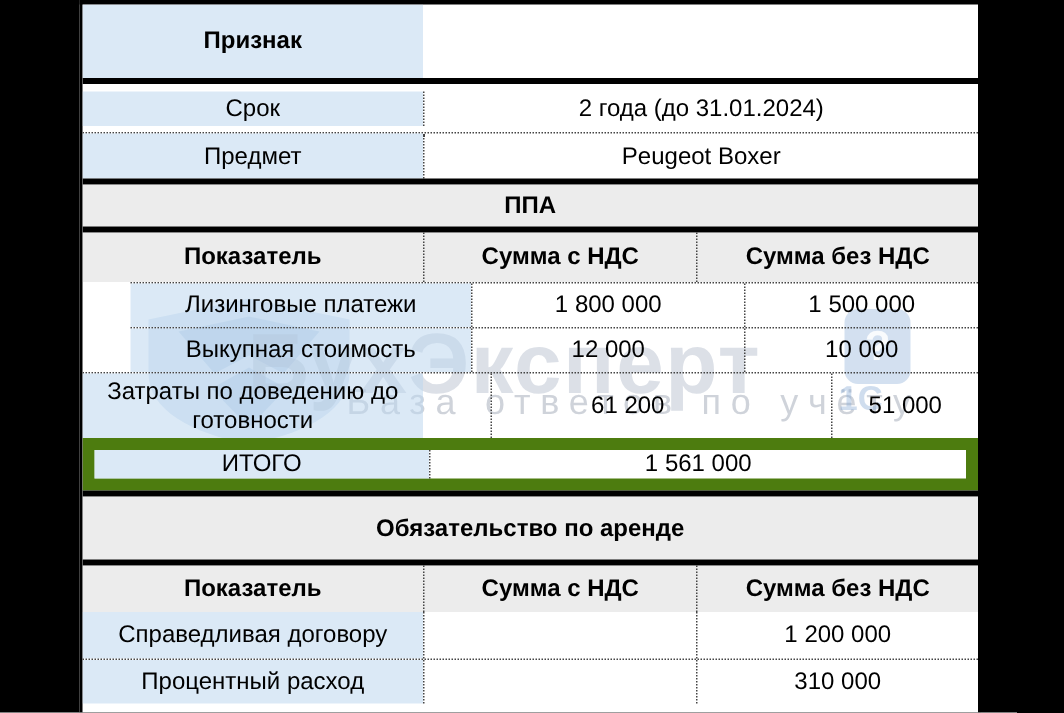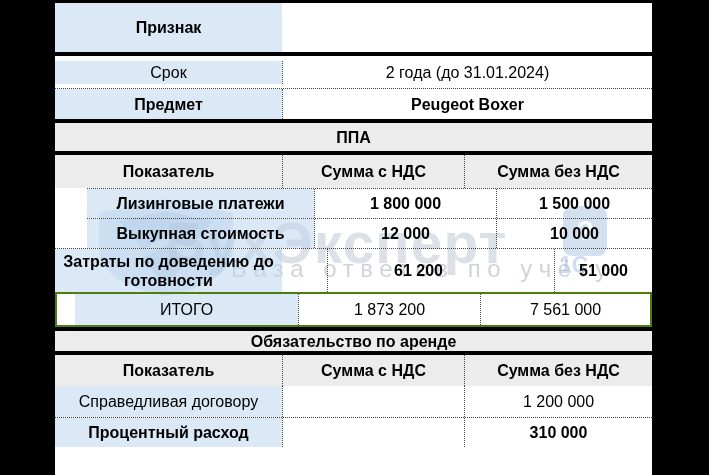--- a/index.html
+++ b/index.html
@@ -46,35 +46,35 @@
   }
   .c1{width:227px;flex:none;}
   .c2{width:182px;flex:none;}
   .c3{flex:1;}
   .cv{flex:1;} 
   .bold{font-weight:bold;}
   .bg-blue{background:rgba(189,215,238,.55);}
   .bg-gray{background:rgba(192,192,192,.30);}
   .div-dot{border-left:1px dotted #444;}
   .div-solid{border-left:3px solid #000;}
-  .dot-top{border-top:1px dotted #444;font-weight:bold;}
+  .dot-top{border-top:1px dotted #444;}
   .hr4{height:4px;background:#000;position:relative;z-index:2;}
   .h-header{height:49px;}
   .h-srok{height:32px;align-items:center;}
   .h-predmet{height:31px;}
   .h-title{height:28px;}
-  .h-title2{height:20px;}
+  .h-title2{height:42px;}
   .h-cols{height:33px;}
   .h-cols2{height:31px;}
   .h-data{height:30px;margin-left:32px;}
   .h-tall{height:44px;gap:45px;}
   .h-sprav{height:31px;}
   .h-last{height:30px;}
   .red{
-    border:2px solid #4d7c0f;height:35px;padding-left:18px;
+    border:8px solid #4d7c0f;height:35px;
   }
   .red .c1{width:223px;}
   .title-cell{flex:1;}
 </style>
 </head>
 <body>
 
 <div class="table-wrap">
 
   <svg class="wm wm-shield" viewBox="0 0 142 100">
@@ -129,22 +129,21 @@
   </div>
 
   <div class="row h-tall dot-top">
     <div class="cell c1 bg-blue">Затраты по доведению до готовности</div>
     <div class="cell c2 div-dot">61 200</div>
     <div class="cell c3 div-dot">51 000</div>
   </div>
 
   <div class="row red">
     <div class="cell c1 bg-blue">ИТОГО</div>
-    <div class="cell c2 div-dot">1 873 200</div>
-    <div class="cell c3 div-dot">7 561 000</div>
+    <div class="cell c3 div-dot">1 561 000</div>
   </div>
   <div class="hr4"></div>
 
   <div class="row h-title2">
     <div class="cell title-cell bg-gray bold">Обязательство по аренде</div>
   </div>
   <div class="hr4"></div>
 
   <div class="row h-cols2">
     <div class="cell c1 bg-gray bold">Показатель</div>

